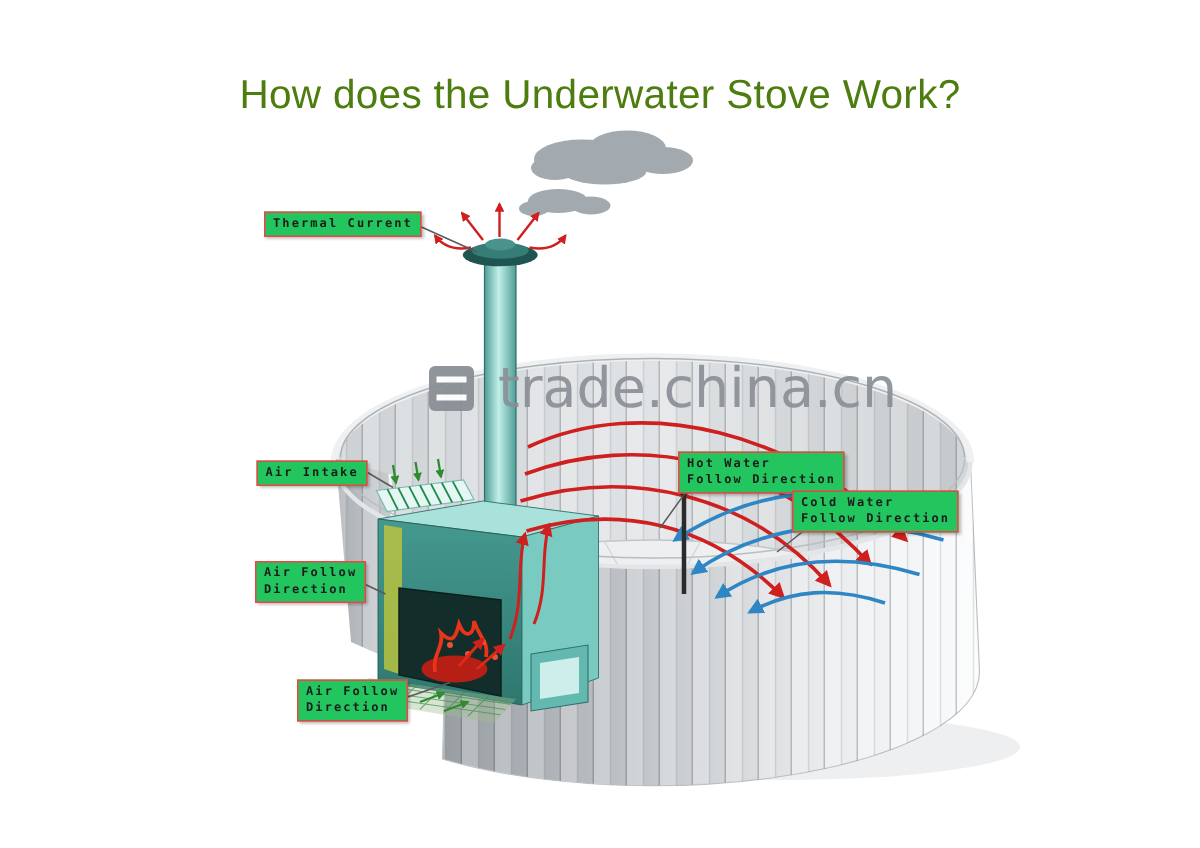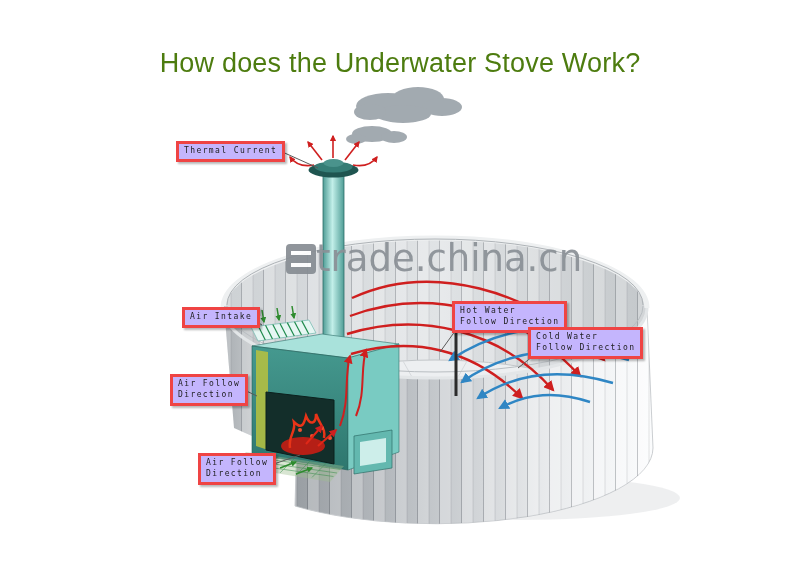--- a/index.html
+++ b/index.html
@@ -1,30 +1,30 @@
 <!DOCTYPE html>
 <html><head>
 <meta charset="utf-8">
 <style>
   html,body{margin:0;padding:0;background:#fff;}
   .stage{position:relative;width:800px;height:565px;background:#fff;overflow:hidden;
          font-family:"Liberation Sans",sans-serif;}
   .title{position:absolute;top:48px;left:0;width:100%;text-align:center;margin:0;
          font-size:27px;font-weight:400;color:#4d7c0f;letter-spacing:.2px;}
   .diagram{position:absolute;left:0;top:0;}
-  .watermark{position:absolute;left:286px;top:240px;display:flex;align-items:center;gap:0;
+  .watermark{position:absolute;left:286px;top:240px;display:flex;align-items:center;gap:16px;
              color:#8a9096;opacity:.92;pointer-events:none;}
   .wm-text{font-family:"DejaVu Sans",sans-serif;font-size:37px;line-height:1;}
   .wm-icon{width:30px;height:30px;background:#878d93;border-radius:4px;position:relative;flex:0 0 auto;}
   .wm-icon::before{content:"";position:absolute;left:5px;right:5px;top:7px;height:4px;background:#fff;}
   .wm-icon::after{content:"";position:absolute;left:5px;right:5px;bottom:7px;height:4px;background:#fff;}
-  .callout{position:absolute;background:#c4b5fd;border:3px solid #ef4444;
+  .callout{position:absolute;background:#22c55e;border:1px solid #ef4444;
            box-shadow:1.5px 1.5px 2px rgba(0,0,0,.28);
            font-family:"DejaVu Sans Mono",monospace;font-size:8px;letter-spacing:1.4px;
-           color:#1c1c1c;padding:2px 5px;line-height:1.35;white-space:nowrap;}
+           color:#1c1c1c;padding:2px 5px;line-height:1.35;white-space:nowrap;font-weight:bold;}
   .callout.center{text-align:left;}
 </style>
 </head>
 <body>
 
 <div class="stage">
 
   <h1 class="title">How does the Underwater Stove Work?</h1>
 
   <svg class="diagram" width="800" height="565" viewBox="0 0 800 565" xmlns="http://www.w3.org/2000/svg">
@@ -223,21 +223,21 @@
 
   <div class="watermark">
     <span class="wm-icon"></span>
     <span class="wm-text">trade.china.cn</span>
   </div>
 
   <div class="callout" style="left:176px;top:141px;">
     <div>Thermal Current</div>
   </div>
 
-  <div class="callout" style="left:182px;top:307px;">
+  <div class="callout" style="left:171px;top:307px;">
     <div>Air Intake</div>
   </div>
 
   <div class="callout" style="left:170px;top:374px;">
     <div>Air Follow</div>
     <div>Direction</div>
   </div>
 
   <div class="callout" style="left:198px;top:453px;">
     <div>Air Follow</div>

